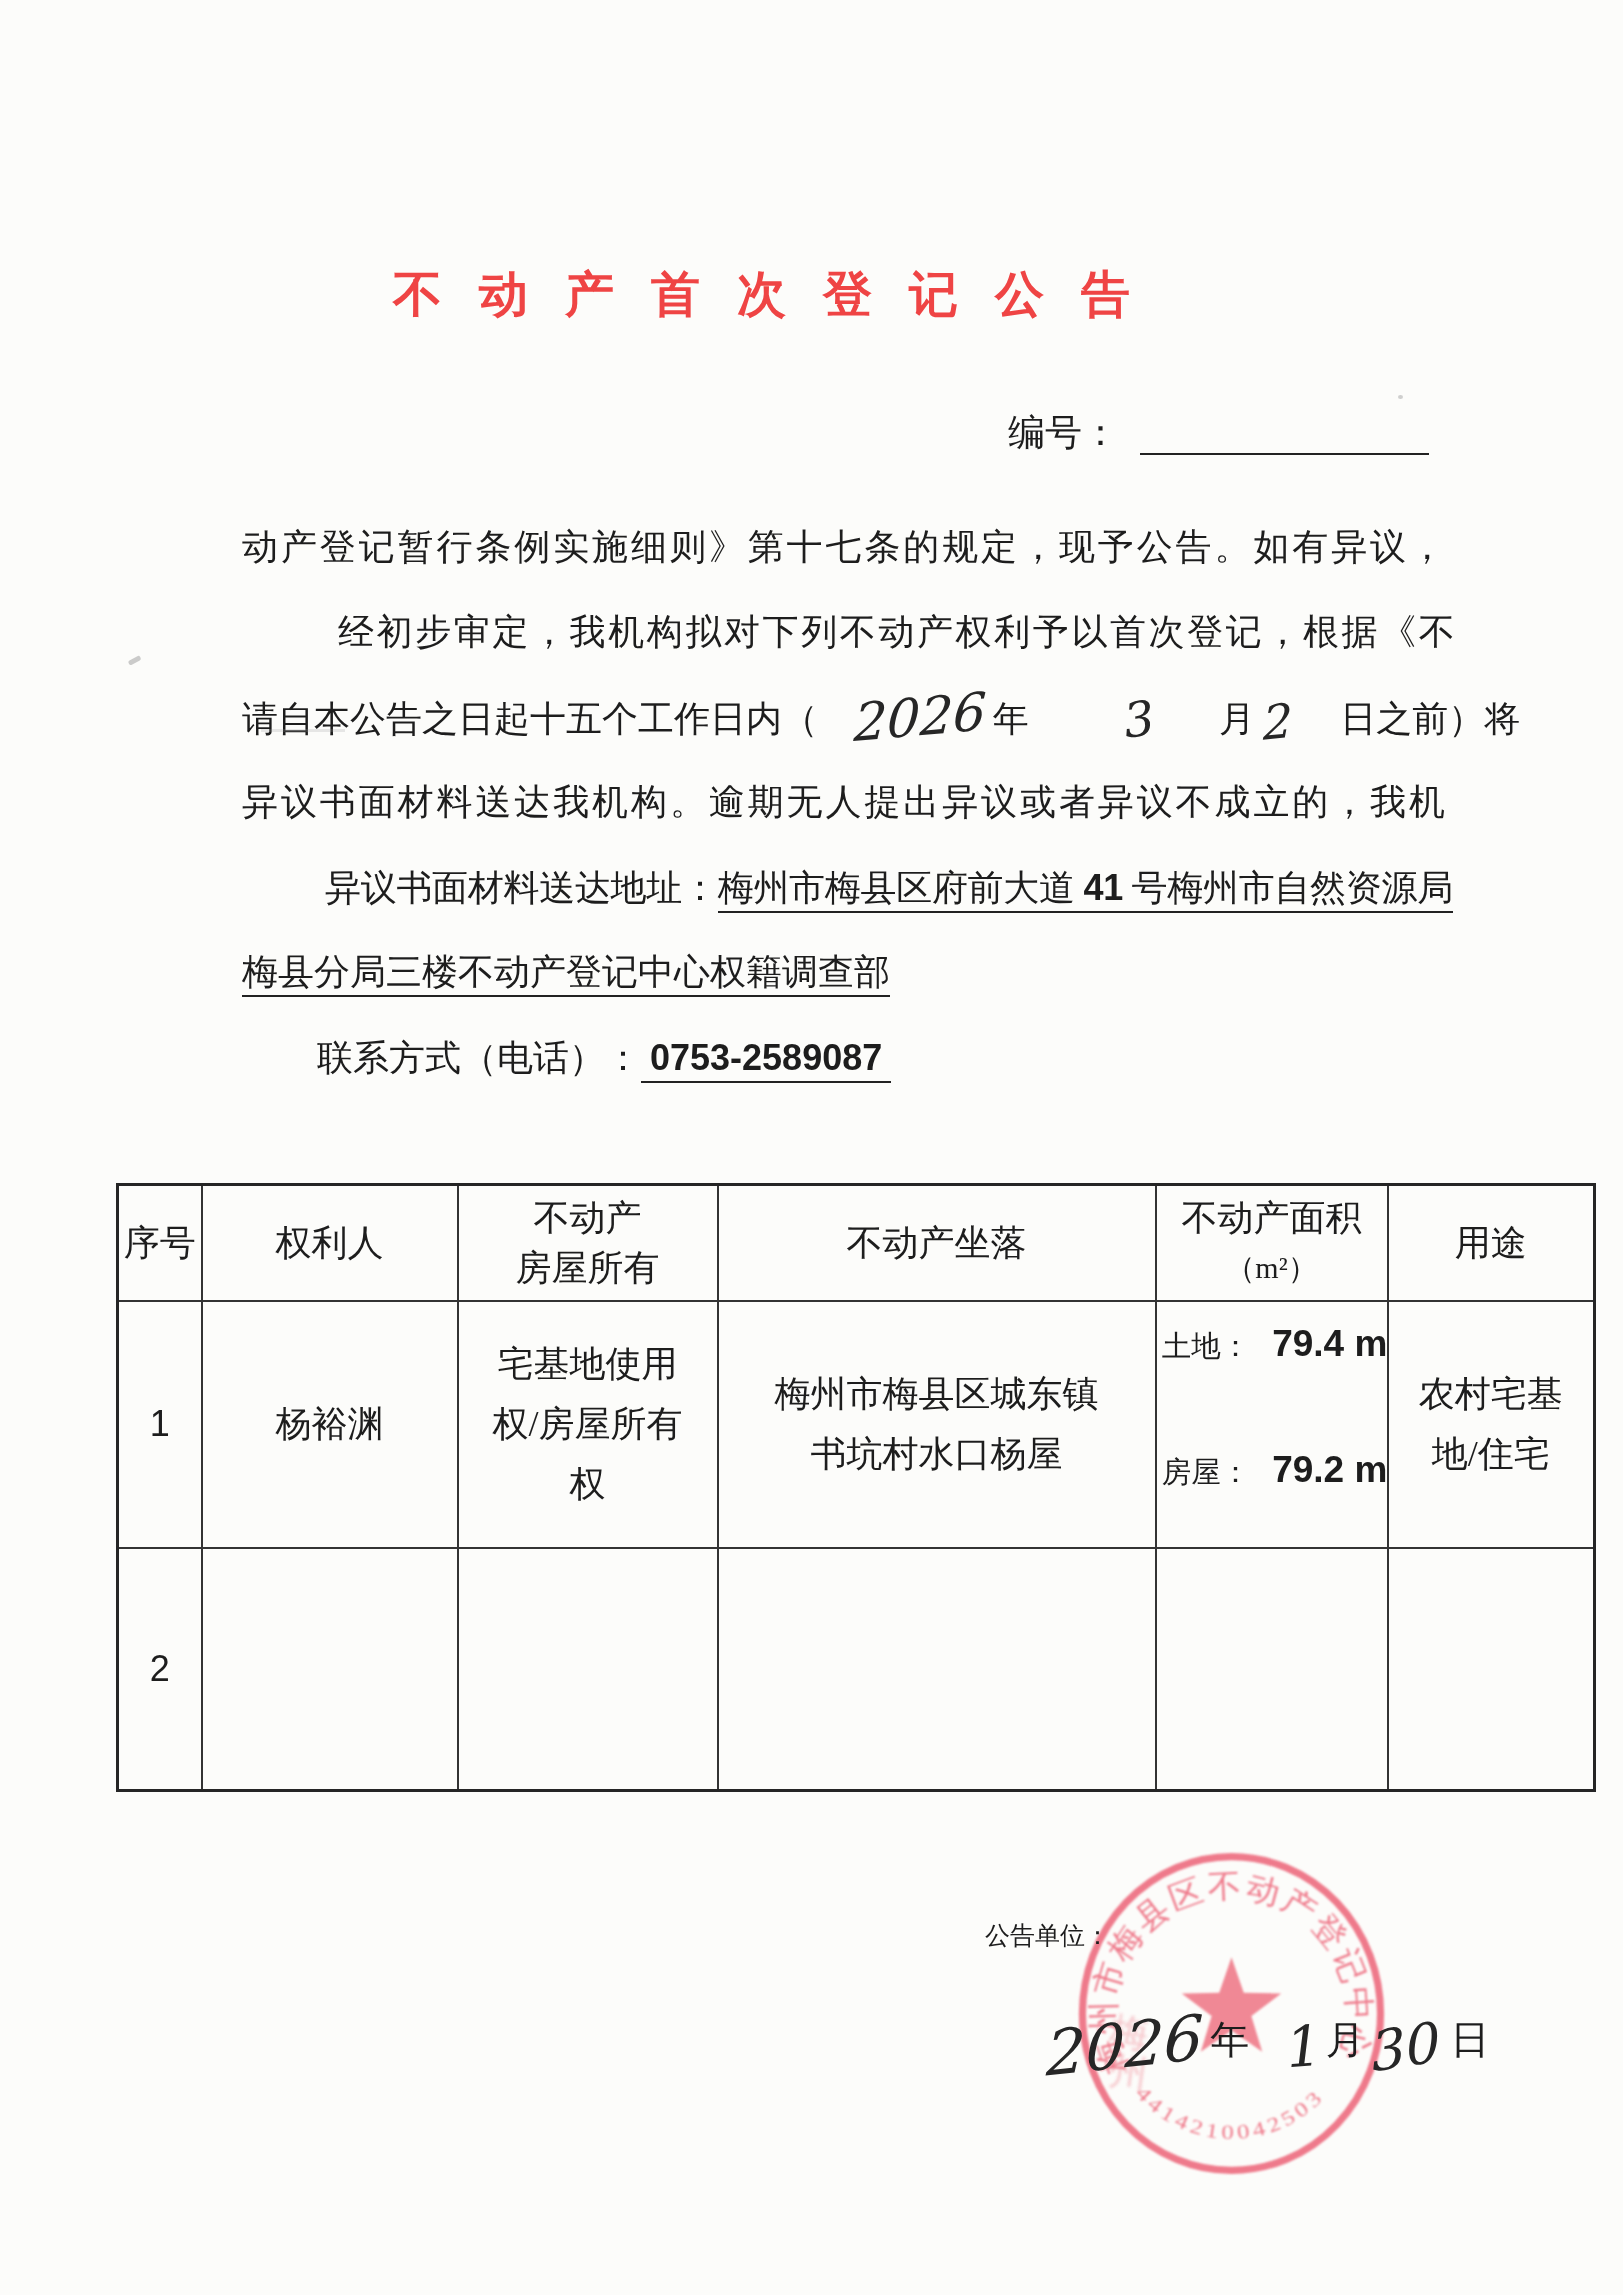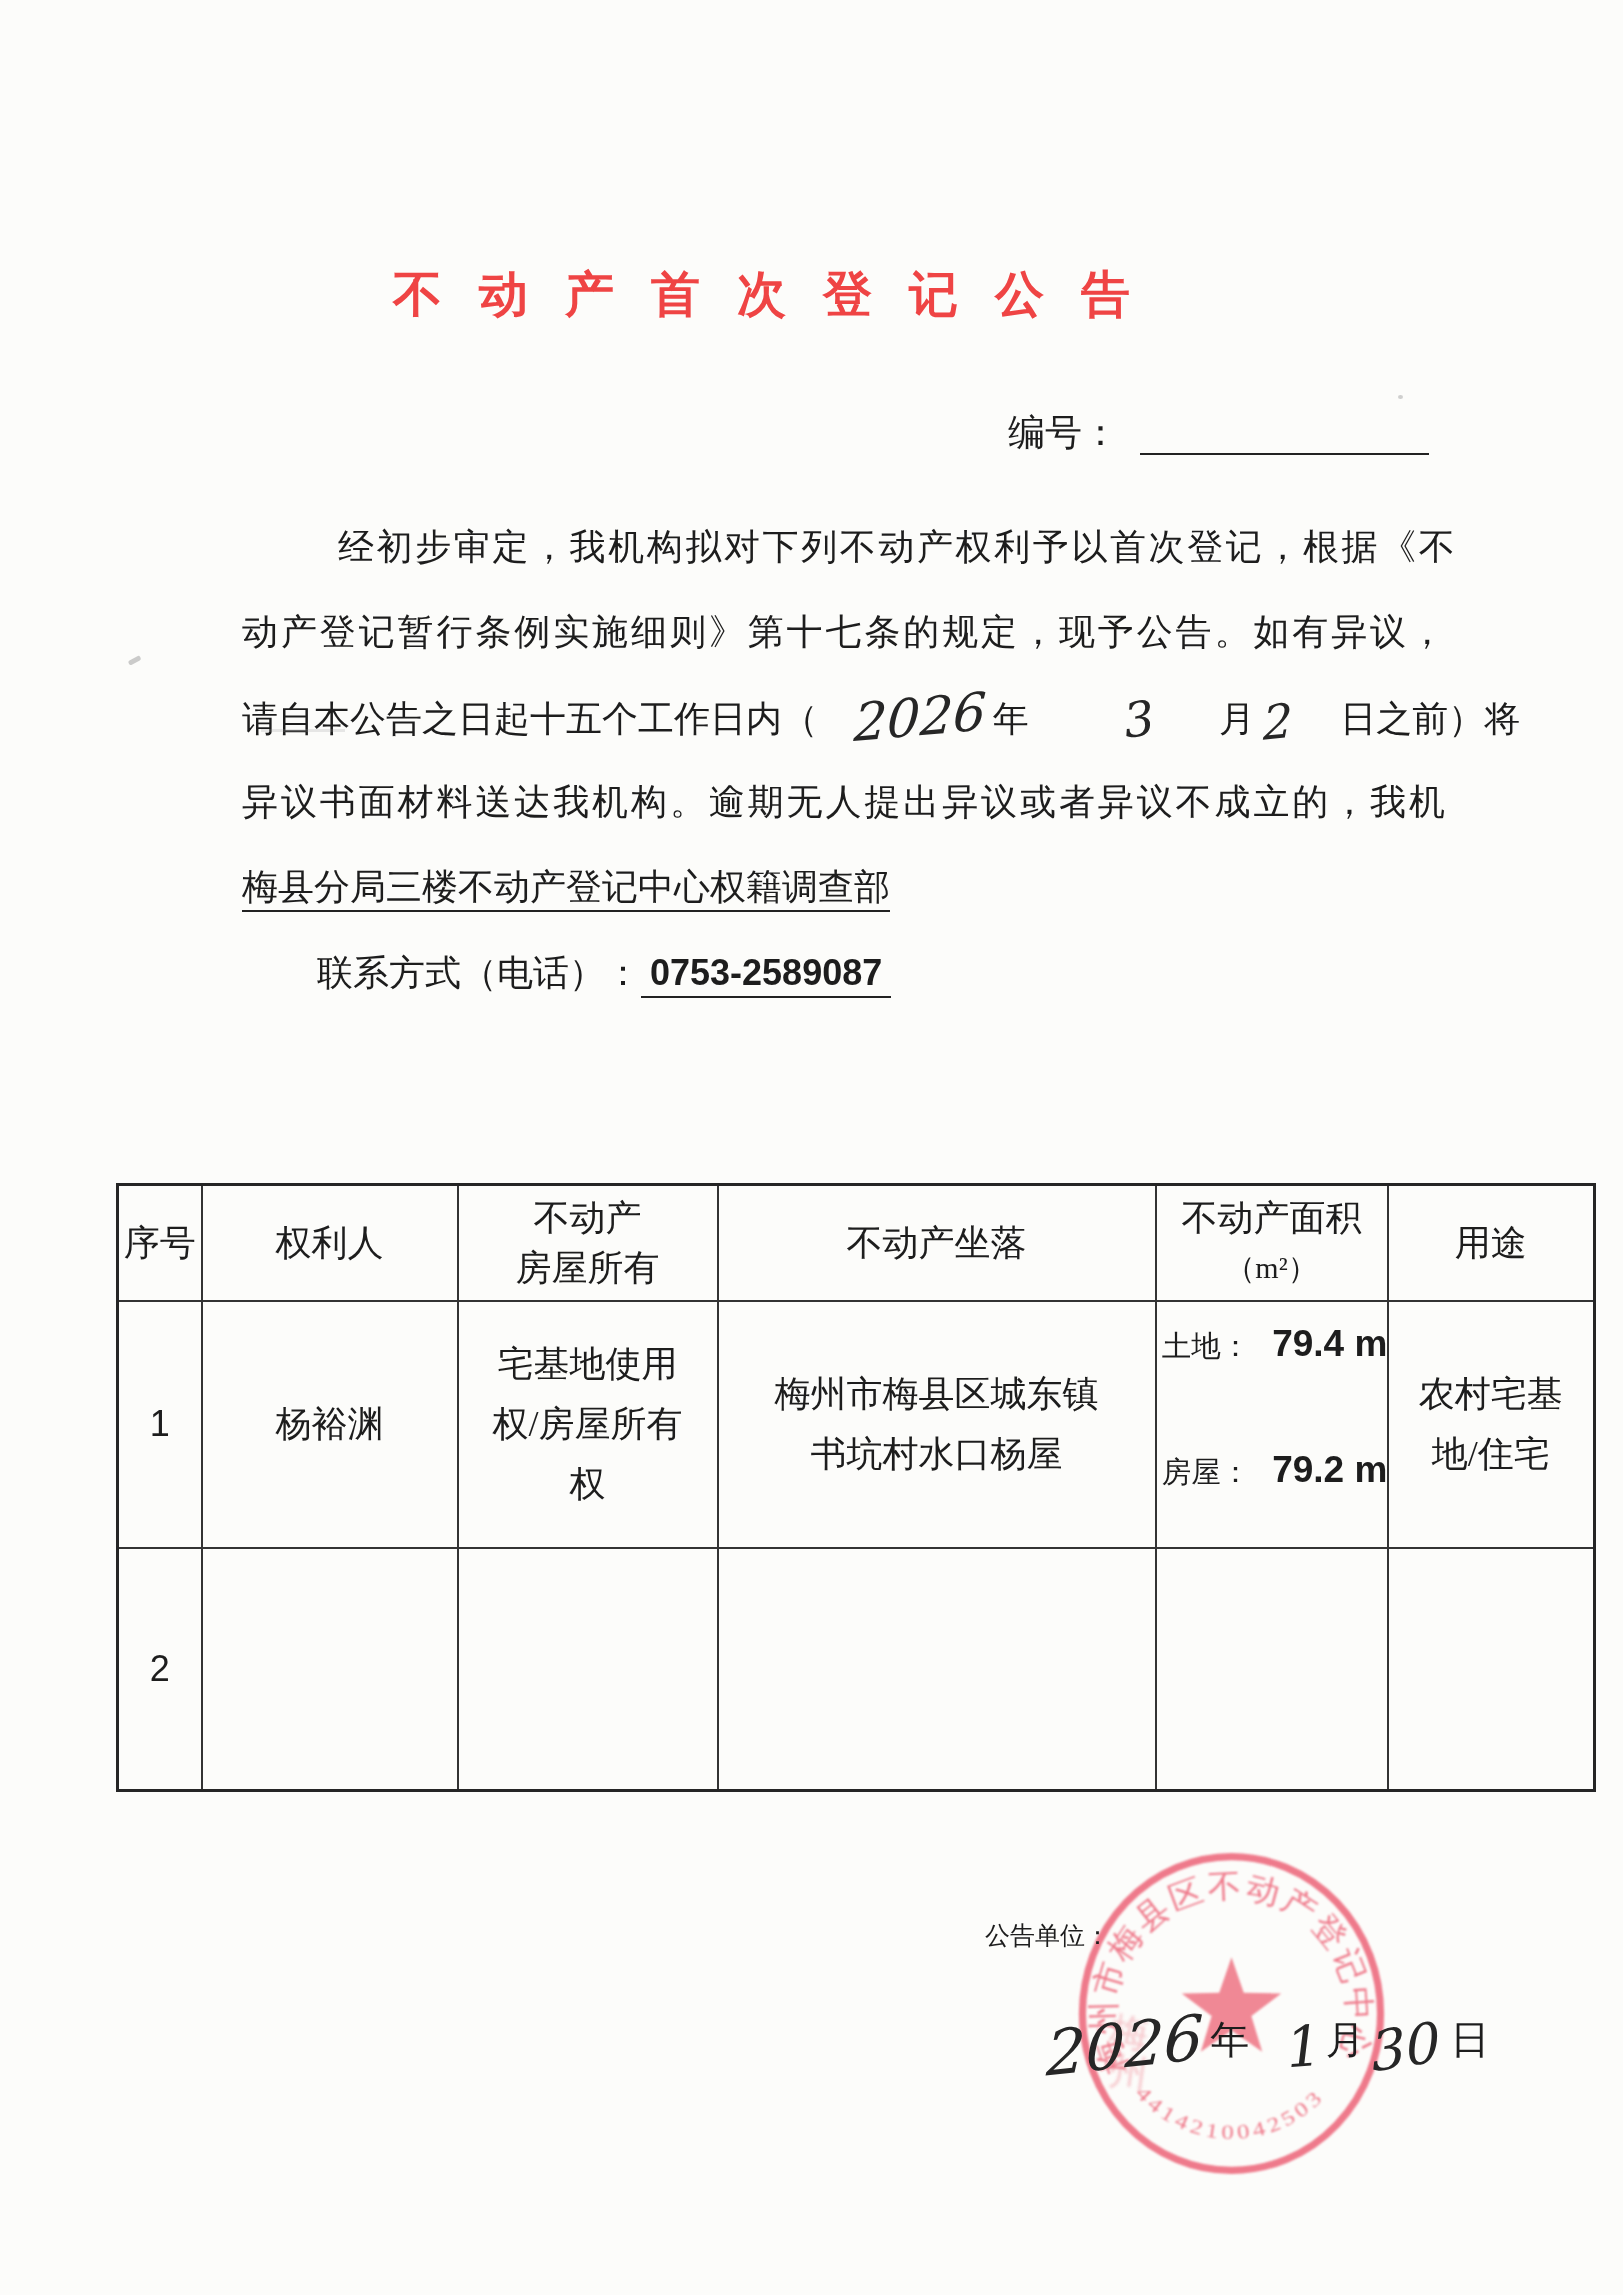--- a/index.html
+++ b/index.html
@@ -78,24 +78,25 @@
 </style>
 </head>
 <body>
 
 <div class="abs doc-title">不动产首次登记公告</div>
 
 <span class="abs serial-label">编号：</span>
 <div class="abs serial-line"></div>
 
 <div class="abs para">
+  <div class="pline ls2">动产登记暂行条例实施细则》第十七条的规定，现予公告。如有异议，</div>
   <div class="pline ind1 ls1">经初步审定，我机构拟对下列不动产权利予以首次登记，根据《不</div>
-  <div class="pline ls2">动产登记暂行条例实施细则》第十七条的规定，现予公告。如有异议，</div>
   <div class="pline"><span>请自本公告之日起十五个工作日内（</span><span class="hw hw-year3">2026</span><span>年</span><span class="hw hw-month3">3</span><span class="gap-m"></span><span>月</span><span class="hw hw-day3">2</span><span class="gap-d"></span><span>日之前）将</span></div>
   <div class="pline ls2">异议书面材料送达我机构。逾期无人提出异议或者异议不成立的，我机</div>
+  <div class="pline ind2 lsneg"><span>异议书面材料送达地址：</span><span class="u"><span>梅州市梅县区府前大道 </span><span class="bnum">41</span><span> 号梅州市自然资源局</span></span></div>
   <div class="pline"><span class="u">梅县分局三楼不动产登记中心权籍调查部</span></div>
   <div class="pline ind3"><span>联系方式（电话）：</span><span class="u">&nbsp;<span class="bnum">0753-2589087</span>&nbsp;</span></div>
 </div>
 
 <table class="reg">
   <colgroup>
     <col style="width:84px">
       <col style="width:256px">
       <col style="width:260px">
     <col style="width:438px">

